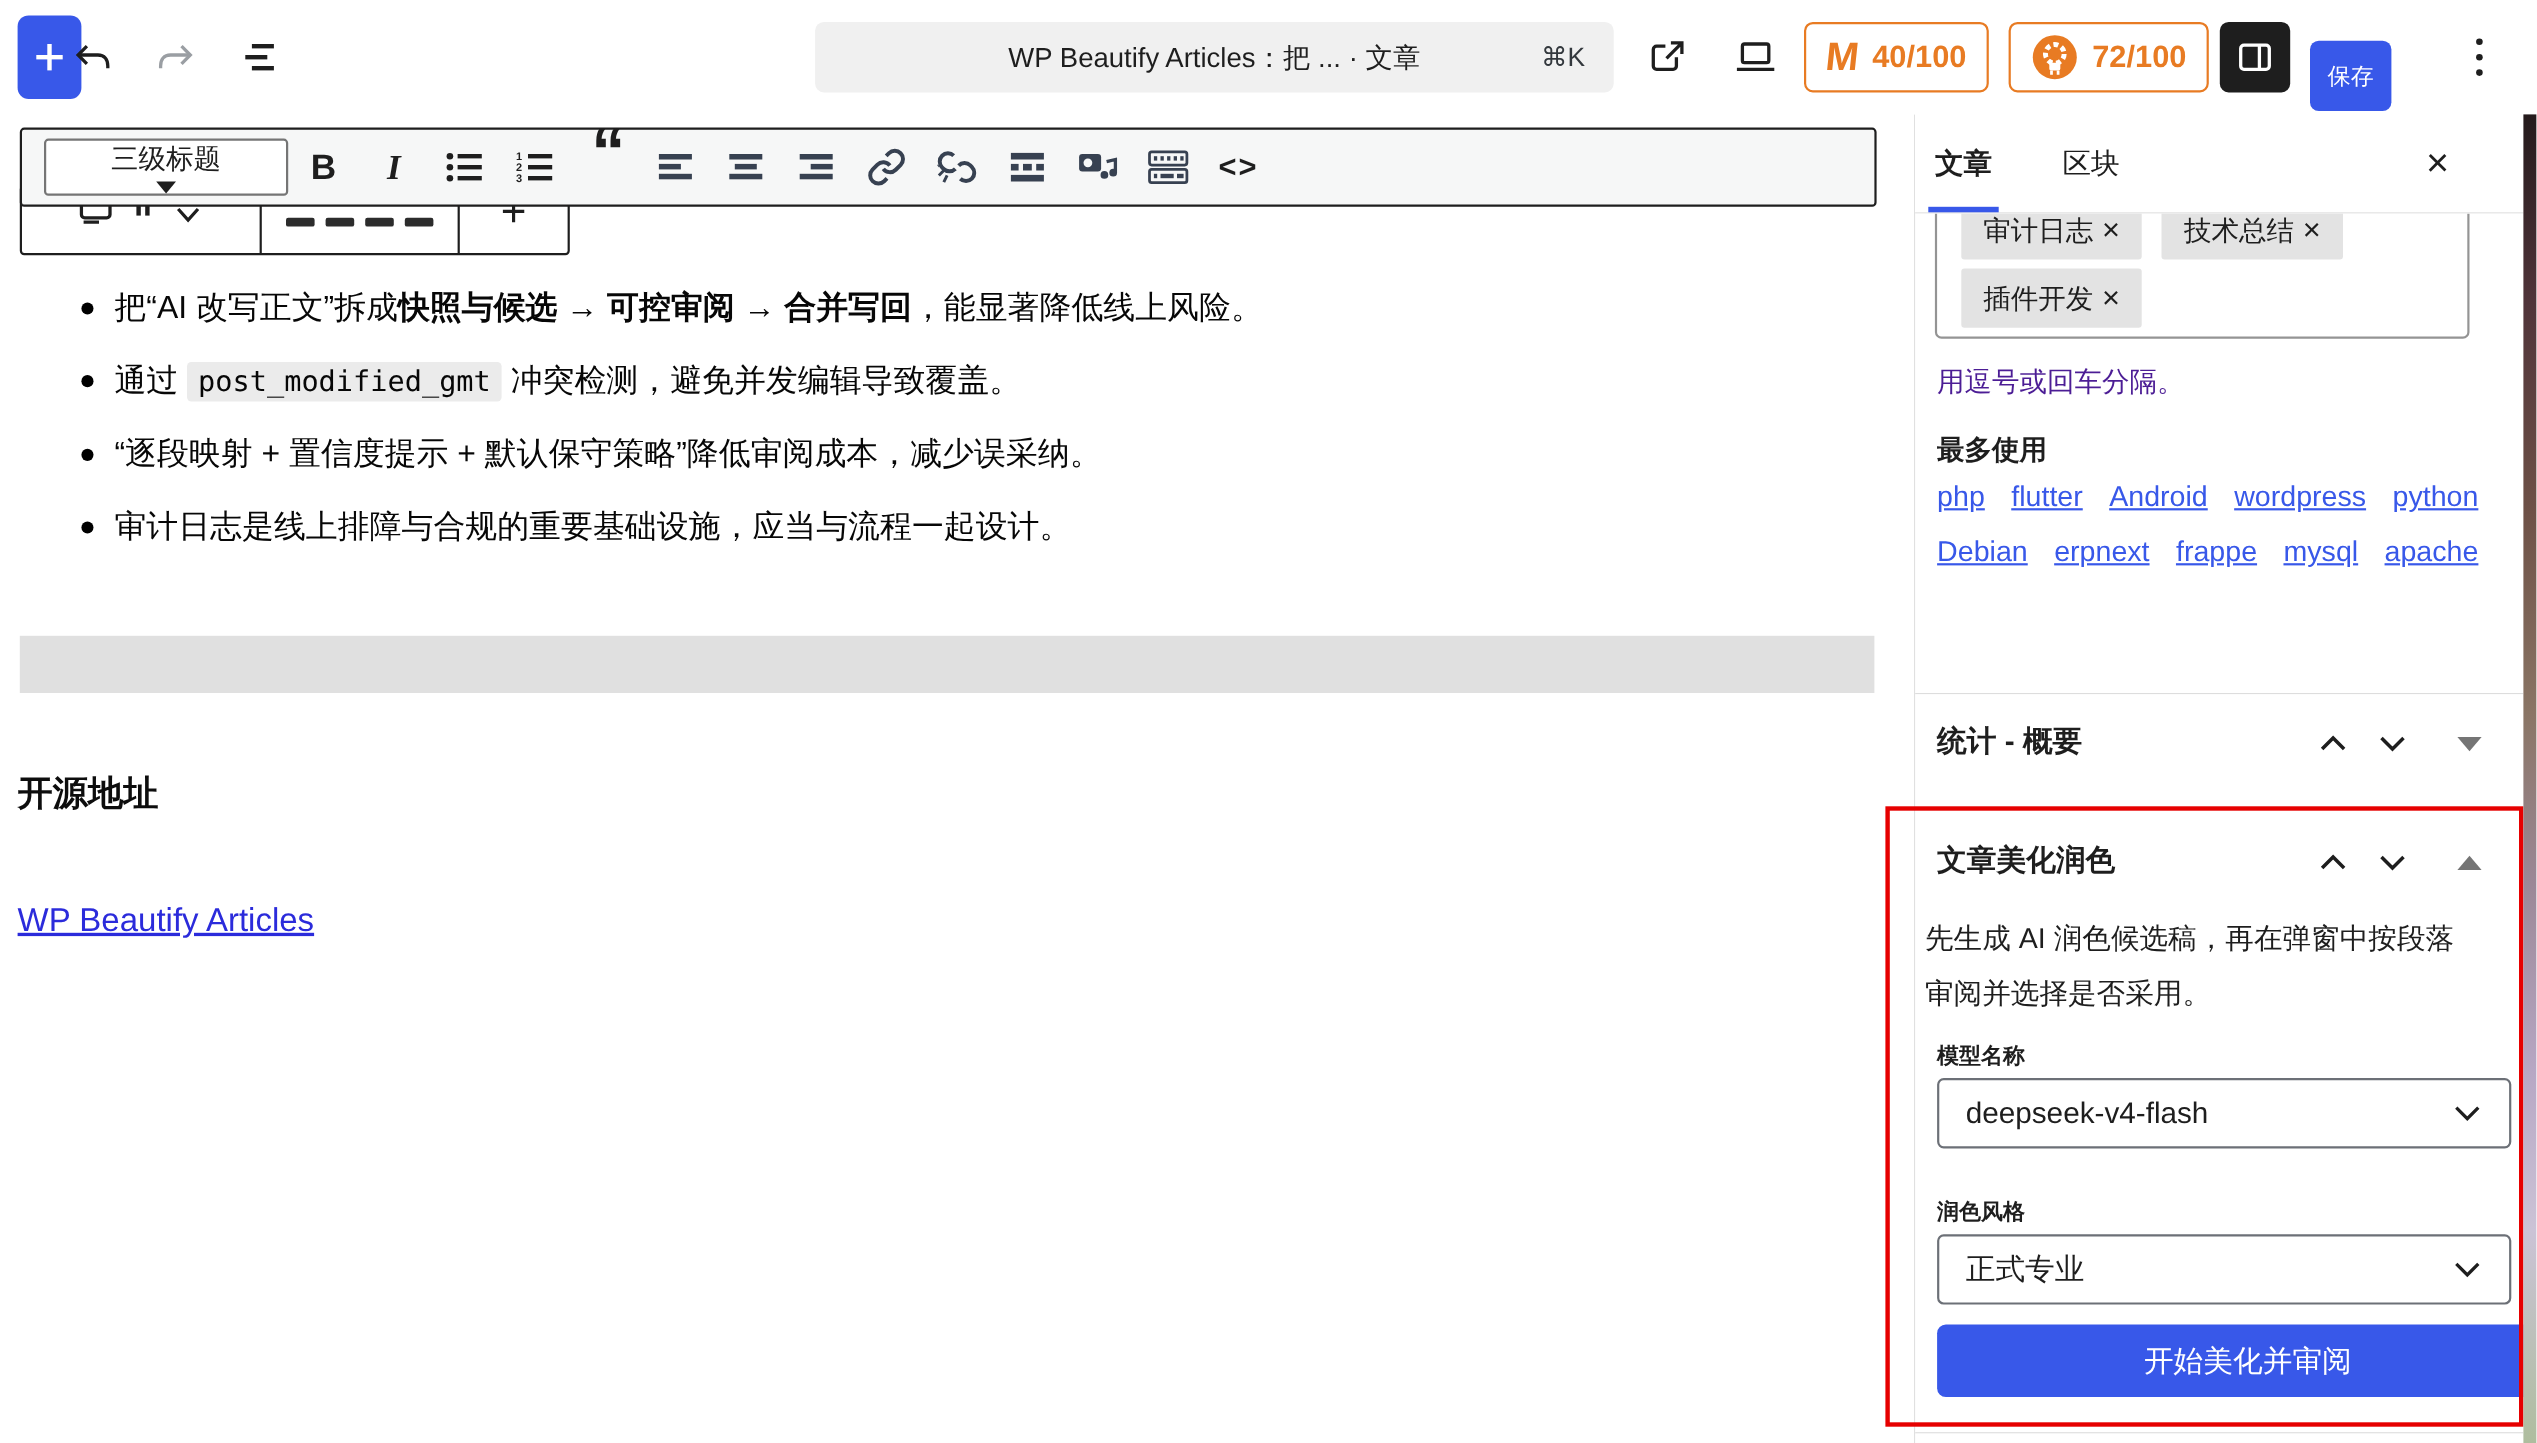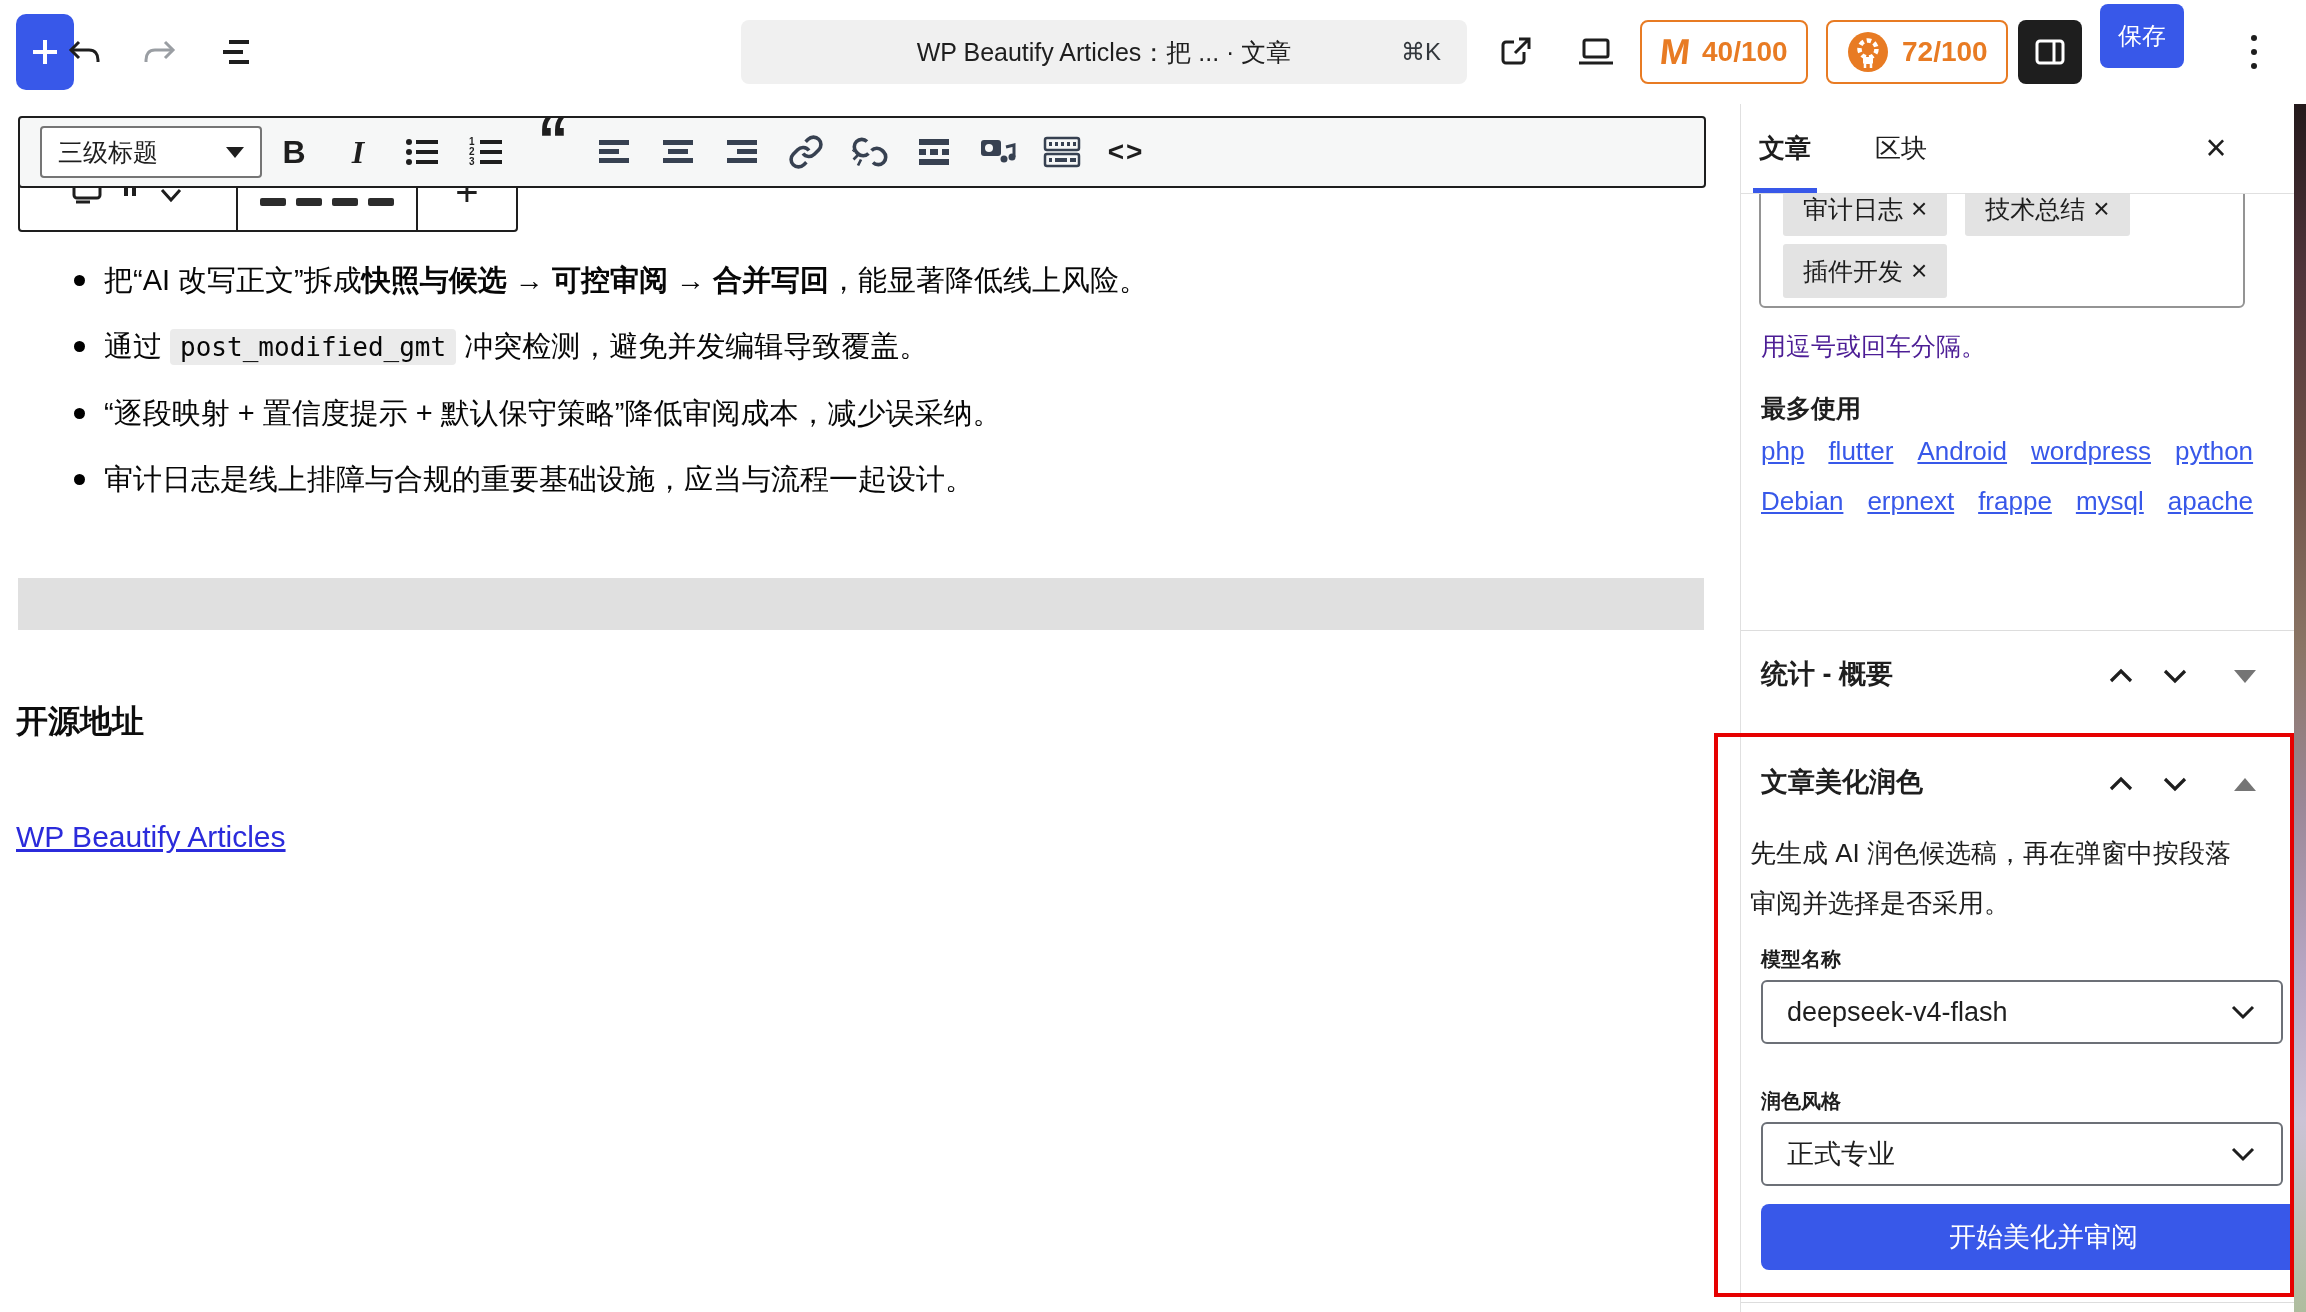--- a/index.html
+++ b/index.html
@@ -17,31 +17,31 @@
   .title-pill { position:absolute; left:741px; top:20px; width:726px; height:64px; background:#f0f0f0;
                 border-radius:8px; display:flex; align-items:center; justify-content:center; }
   .title-pill .doc-title { font-size:25px; color:#1e1e1e; }
   .title-pill .shortcut { position:absolute; right:26px; font-size:24px; color:#33383d; }
   .badge { position:absolute; top:20px; height:64px; border:2px solid #e87b23; border-radius:8px;
            display:flex; align-items:center; gap:12px; padding:0 18px; background:#fff; }
   .badge .score { color:#e87b23; font-weight:700; font-size:28px; }
   .m-logo { color:#e87b23; font-weight:800; font-size:36px; transform:skewX(-6deg); line-height:1; }
   .toggle-dark { position:absolute; left:2018px; top:20px; width:64px; height:64px; background:#1e1e1e;
                  border-radius:8px; display:flex; align-items:center; justify-content:center; }
-  .save-btn { position:absolute; left:2100px; top:4px; width:84px; height:64px; background:#3858e9;
-              border-radius:8px; color:#fff; font-size:24px; display:flex; align-items:center; justify-content:center; }
+  .save-btn { position:absolute; left:2100px; top:37px; width:74px; height:64px; background:#3858e9;
+              border-radius:8px; color:#fff; font-size:21px; display:flex; align-items:center; justify-content:center; }
   .kebab { position:absolute; left:2226px; top:24px; width:56px; height:56px; display:flex;
            flex-direction:column; align-items:center; justify-content:center; gap:8px; }
   .kebab i { width:6px; height:6px; border-radius:50%; background:#1e1e1e; display:block; }
 
   
   .blk-toolbar { position:absolute; left:18px; top:116px; width:1688px; height:72px; background:#f6f7f7;
                  border:2px solid #1e1e1e; border-radius:4px; display:flex; align-items:center; z-index:10; }
   .heading-select { margin-left:20px; width:222px; height:52px; background:#fff; border:2px solid #757575;
-                    border-radius:4px; display:flex; align-items:center; padding:0 16px; }
+                    border-radius:4px; display:flex; align-items:center; padding:0 16px;flex-direction:column; }
   .heading-select .hl { font-size:25px; flex:1; }
   .tri-down-black { width:0; height:0; border-left:9px solid transparent; border-right:9px solid transparent;
                     border-top:11px solid #1e1e1e; }
   .tbtn { width:64px; height:68px; display:flex; align-items:center; justify-content:center; }
   .tbtn:first-of-type { margin-left:16px; }
   .glyph-b { font-size:32px; font-weight:800; }
   .glyph-i { font-size:32px; font-weight:700; font-style:italic; font-family:"Liberation Serif","DejaVu Serif",serif; }
   .glyph-q { font-size:62px; font-weight:800; line-height:0; height:26px; overflow:visible; letter-spacing:-6px; }
   .glyph-code { font-size:28px; font-weight:700; letter-spacing:2px; }
 

